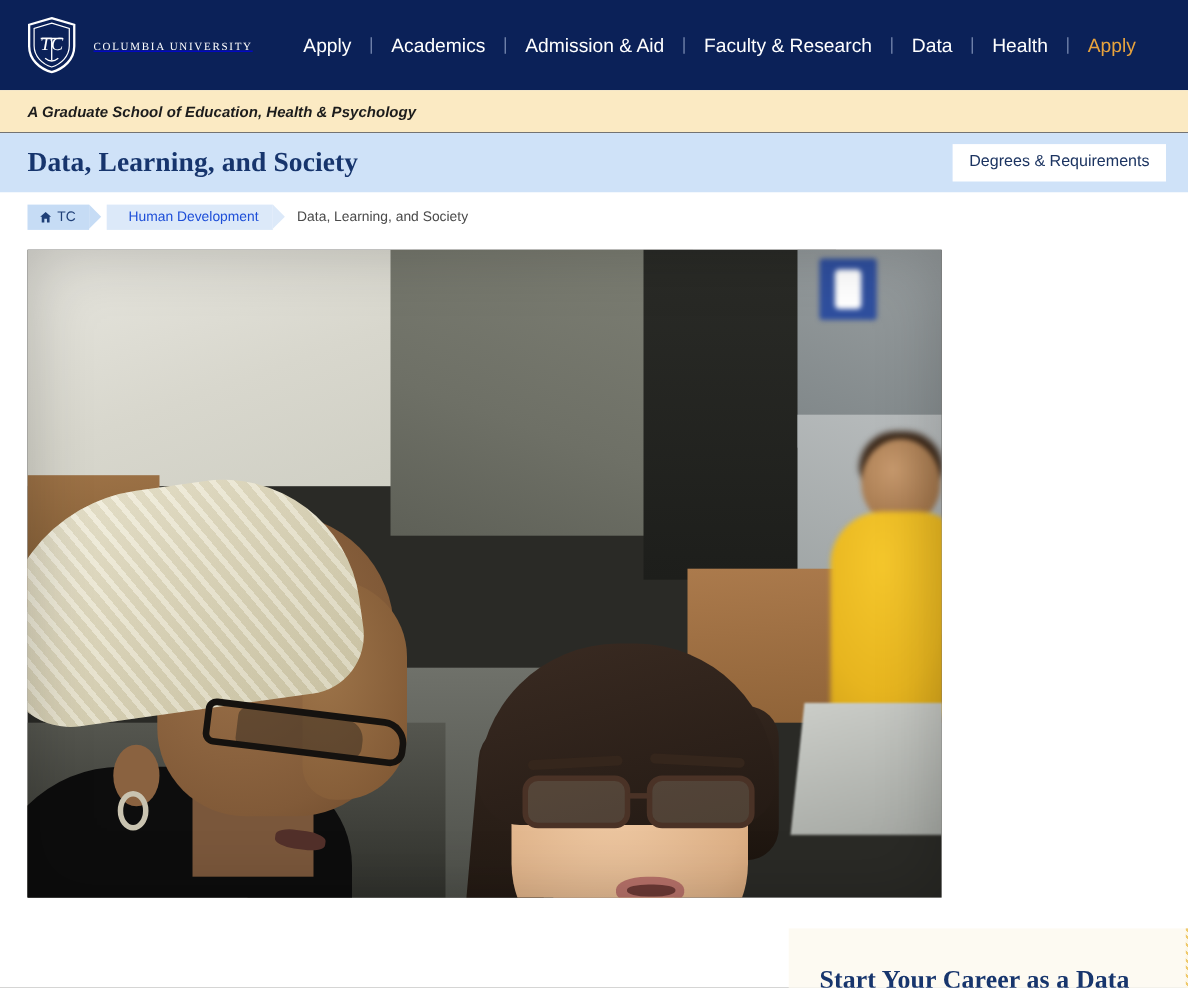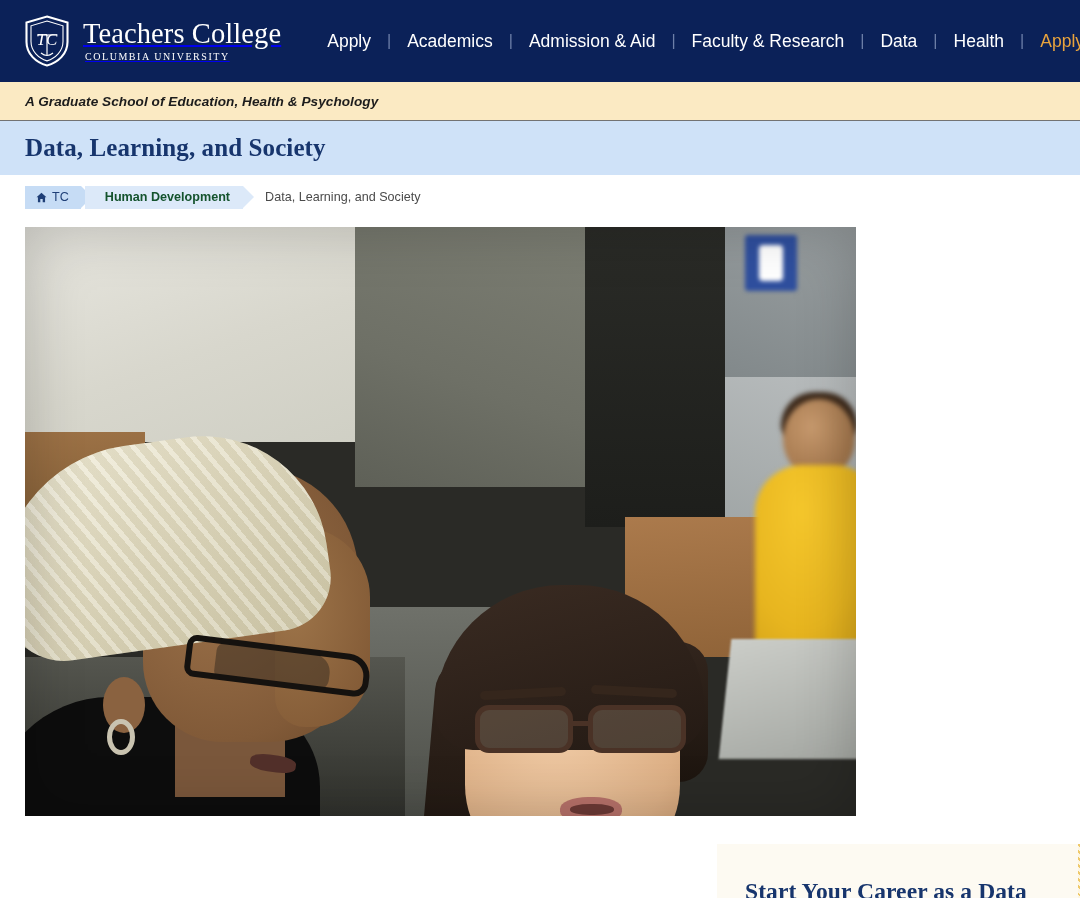--- a/index.html
+++ b/index.html
@@ -155,24 +155,23 @@
   .crumb-home .wedge {
     position: absolute; right: -11px; top: 0;
     width: 0; height: 0;
     border-top: 11.5px solid transparent;
     border-bottom: 11.5px solid transparent;
     border-left: 11px solid #c6dcf5;
   }
 
   .crumb-mid {
     background: #dce9f9;
-    color: #14532d;
+    color: #1d4ed8;
     padding: 0 13px 0 20px;
-    margin-left: 4px;
-    font-weight: bold;
+    margin-left: 16px;
   }
   .crumb-mid .wedge {
     position: absolute; right: -11px; top: 0;
     width: 0; height: 0;
     border-top: 11.5px solid transparent;
     border-bottom: 11.5px solid transparent;
     border-left: 11px solid #dce9f9;
     z-index: 2;
   }
 
@@ -289,21 +288,20 @@
   <a class="brand" href="#">
     <svg class="shield-icon" viewBox="0 0 46 52">
       <path d="M23 1.5 L43.5 7.5 L43.5 27 C43.5 39 34 47.5 23 50.5 C12 47.5 2.5 39 2.5 27 L2.5 7.5 Z" fill="none" stroke="#ffffff" stroke-width="2.1"></path>
       <path d="M23 6 L39 10.8 L39 26.6 C39 36.3 31.4 43.3 23 45.9 C14.6 43.3 7 36.3 7 26.6 L7 10.8 Z" fill="none" stroke="#ffffff" stroke-width="1.1"></path>
       <text x="23" y="30" font-family="Liberation Serif, serif" font-size="17" fill="#ffffff" text-anchor="middle" font-style="italic">TC</text>
       <line x1="13" y1="20" x2="33" y2="20" stroke="#ffffff" stroke-width="1.2"></line>
       <line x1="23" y1="20" x2="23" y2="40" stroke="#ffffff" stroke-width="1.2"></line>
       <path d="M17 38 Q23 43 29 38" fill="none" stroke="#ffffff" stroke-width="1.2"></path>
     </svg>
     <span class="brand-text">
-      <span class="brand-name">Teachers College</span>
       <span class="brand-sub">COLUMBIA UNIVERSITY</span>
     </span>
   </a>
 
   <nav class="mainnav">
     <a class="nav-link" href="#">Apply</a>
     <span class="nav-sep">|</span>
     <a class="nav-link" href="#">Academics</a>
     <span class="nav-sep">|</span>
     <a class="nav-link" href="#">Admission &amp; Aid</a>
@@ -317,20 +315,21 @@
     <a class="nav-link apply" href="#">Apply</a>
   </nav>
 </div>
 
 <div class="tagline-bar">
   <span class="tagline-text">A Graduate School of Education, Health &amp; Psychology</span>
 </div>
 
 <div class="titlebar">
   <h1 class="page-title">Data, Learning, and Society</h1>
+  <button class="degrees-btn">Degrees &amp; Requirements</button>
 </div>
 
 <div class="breadcrumb">
   <div class="crumb-wrap">
     <a class="crumb crumb-home" href="#">
       <svg class="home-icon" viewBox="0 0 12 12">
         <path d="M6 0.8 L11.4 5.6 L9.9 5.6 L9.9 11.2 L7.3 11.2 L7.3 7.6 L4.7 7.6 L4.7 11.2 L2.1 11.2 L2.1 5.6 L0.6 5.6 Z" fill="#1f3f77"></path>
       </svg>
       <span>TC</span>
       <span class="wedge"></span>

